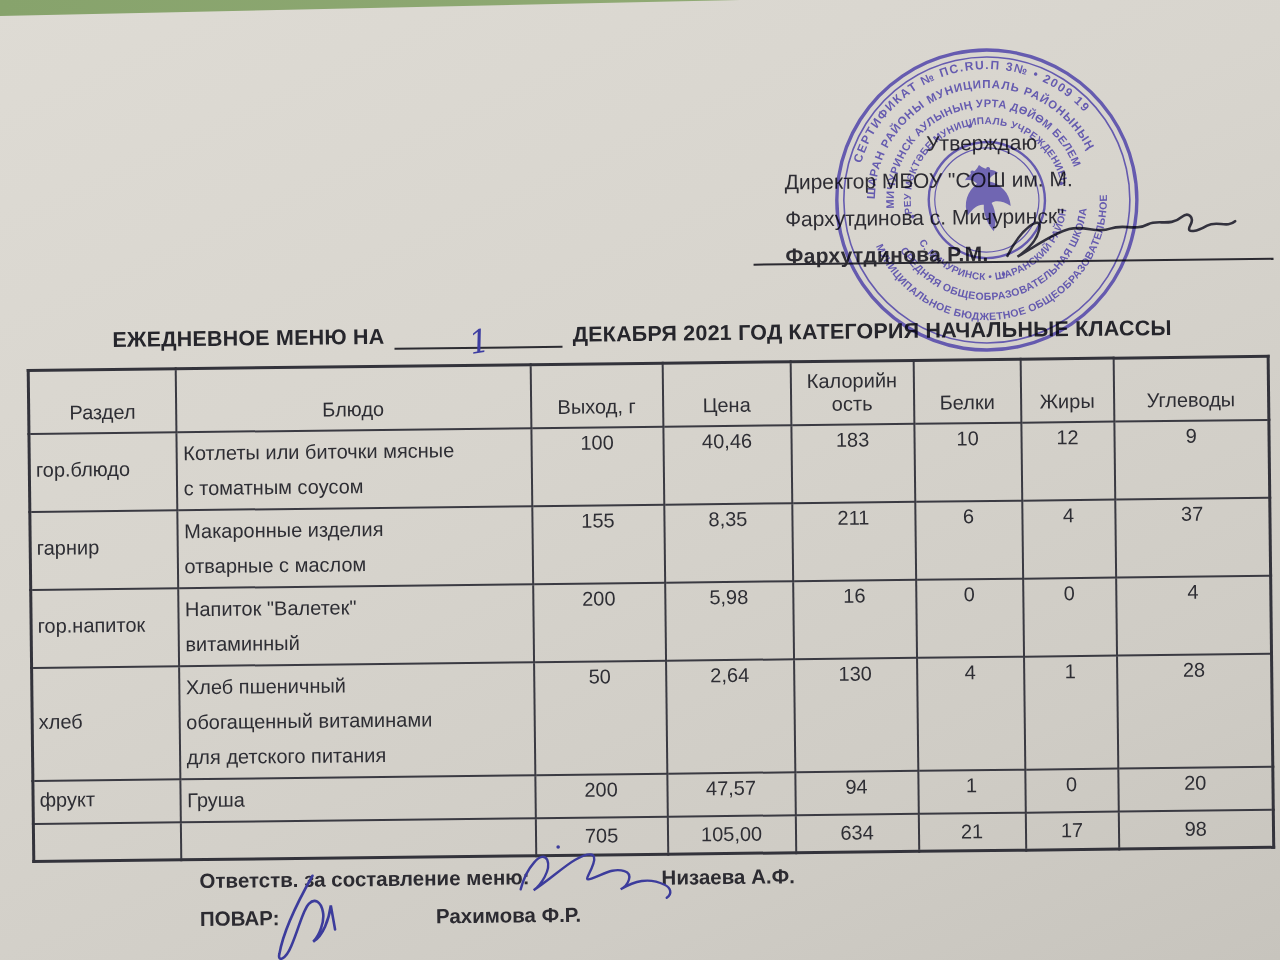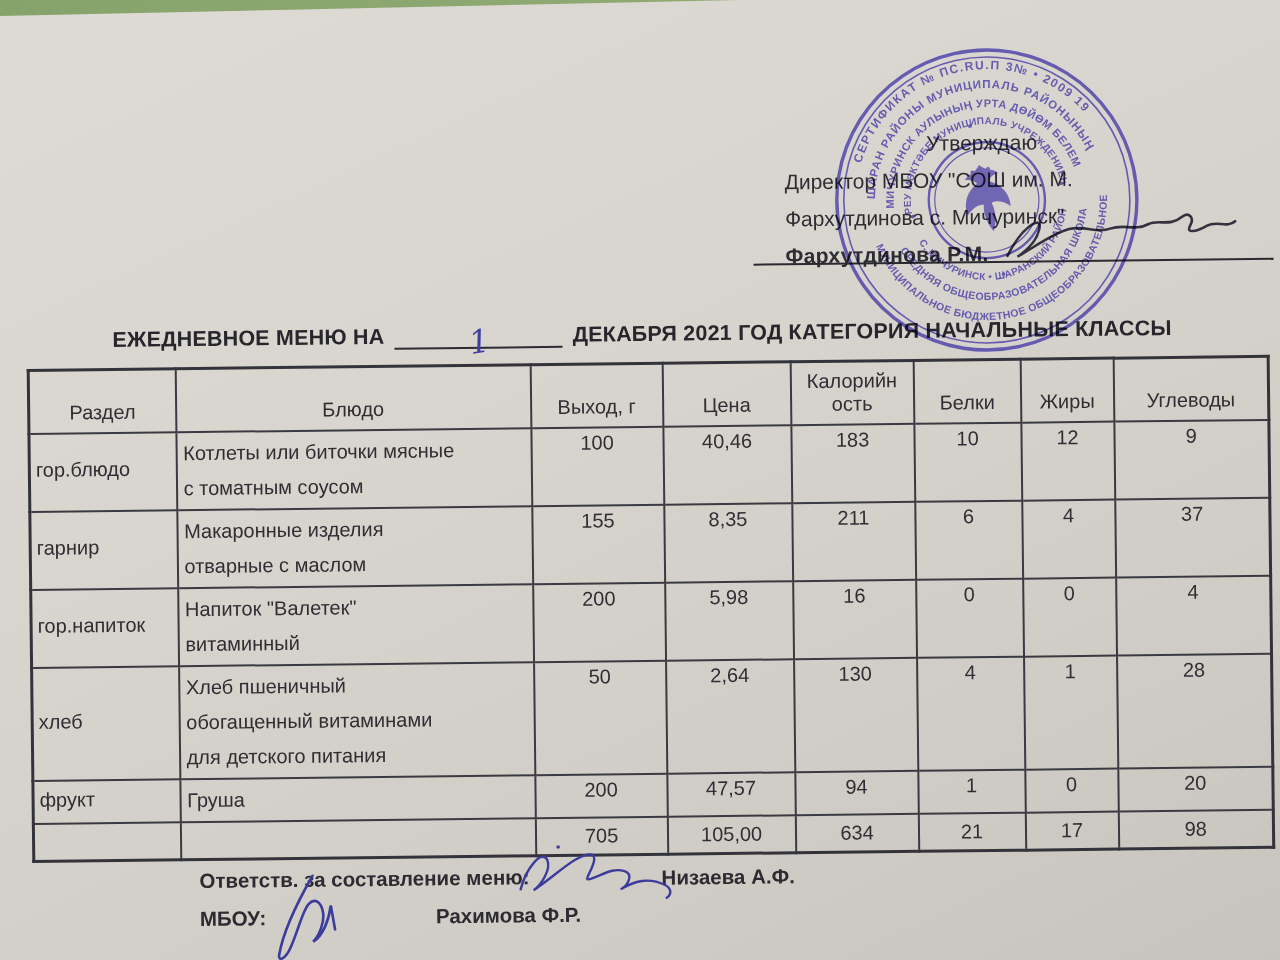--- a/index.html
+++ b/index.html
@@ -179,21 +179,21 @@
       </tr>
     </tbody>
   </table>
 
   <div class="footer">
     <div class="row">
       <span>Ответств. за составление меню:</span>
       <span class="name1">Низаева А.Ф.</span>
     </div>
     <div class="row">
-      <span>МБОУ:</span>
+      <span>ПОВАР:</span>
       <span class="name2">Рахимова Ф.Р.</span>
     </div>
   </div>
 
   <svg class="sig-resp" width="165" height="70" viewBox="0 0 165 70">
     <path d="M6,52 C12,30 28,12 33,23 C37,33 26,48 19,53 C36,42 50,29 61,23 C74,16 83,15 79,27 C75,39 68,45 77,42 C89,38 99,31 110,35 C119,38 114,49 106,53 C120,45 134,41 150,49 C156,52 158,58 152,62" fill="none" stroke="#3c3c9c" stroke-width="2.4" stroke-linecap="round"></path>
     <circle cx="44" cy="10" r="1.8" fill="#3c3c9c"></circle>
   </svg>
 
   <svg class="sig-cook" width="115" height="96" viewBox="0 0 115 96">

